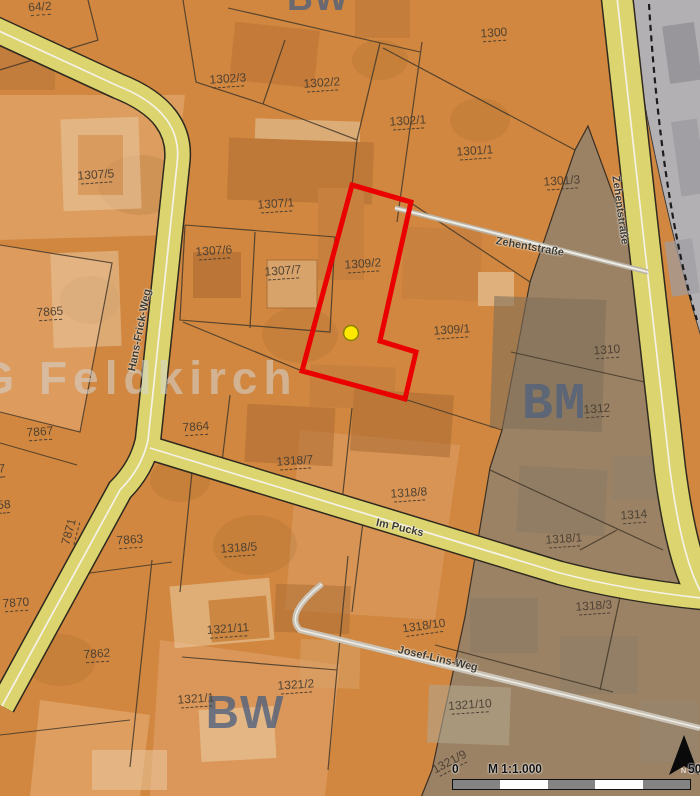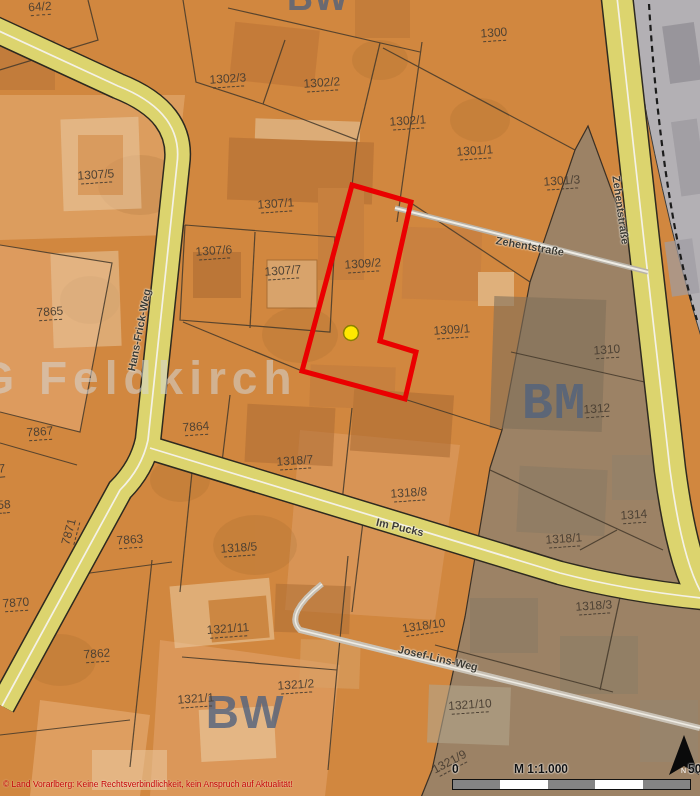--- a/index.html
+++ b/index.html
@@ -215,24 +215,23 @@
       <div class="plabel" style="left: 450px; top: 763px; transform: translate(-50%, -50%) rotate(-28deg);">1321/9</div>
     </div>
   <div id="rlabels">
       <div class="rlabel" style="left: 139px; top: 330px; transform: translate(-50%, -50%) rotate(-79deg);">Hans-Frick-Weg</div>
       <div class="rlabel" style="left: 530px; top: 246px; transform: translate(-50%, -50%) rotate(10deg);">Zehentstraße</div>
       <div class="rlabel" style="left: 621px; top: 210px; transform: translate(-50%, -50%) rotate(82deg);">Zehentstraße</div>
       <div class="rlabel" style="left: 400px; top: 527px; transform: translate(-50%, -50%) rotate(13deg);">Im Pucks</div>
       <div class="rlabel" style="left: 438px; top: 658px; transform: translate(-50%, -50%) rotate(13deg);">Josef-Lins-Weg</div>
     </div>
 
-  <div class="credits l2">© Land Vorarlberg: Keine Rechtsverbindlichkeit, kein Anspruch auf Aktualität!</div>
 
   <div class="scale-label" style="left:452px;">0</div>
-  <div class="scale-label" style="left:514px;">M 1:1.000</div>
+  <div class="scale-label" style="left:488px;">M 1:1.000</div>
   <div class="scale-label" style="left:640px;margin-left:48px;">50 m</div>
   <div class="scalebar">
     <div class="sb-g"></div>
       <div class="sb-w"></div>
       <div class="sb-g"></div>
     <div class="sb-w"></div>
       <div class="sb-g"></div>
   </div>
 </div>
 

